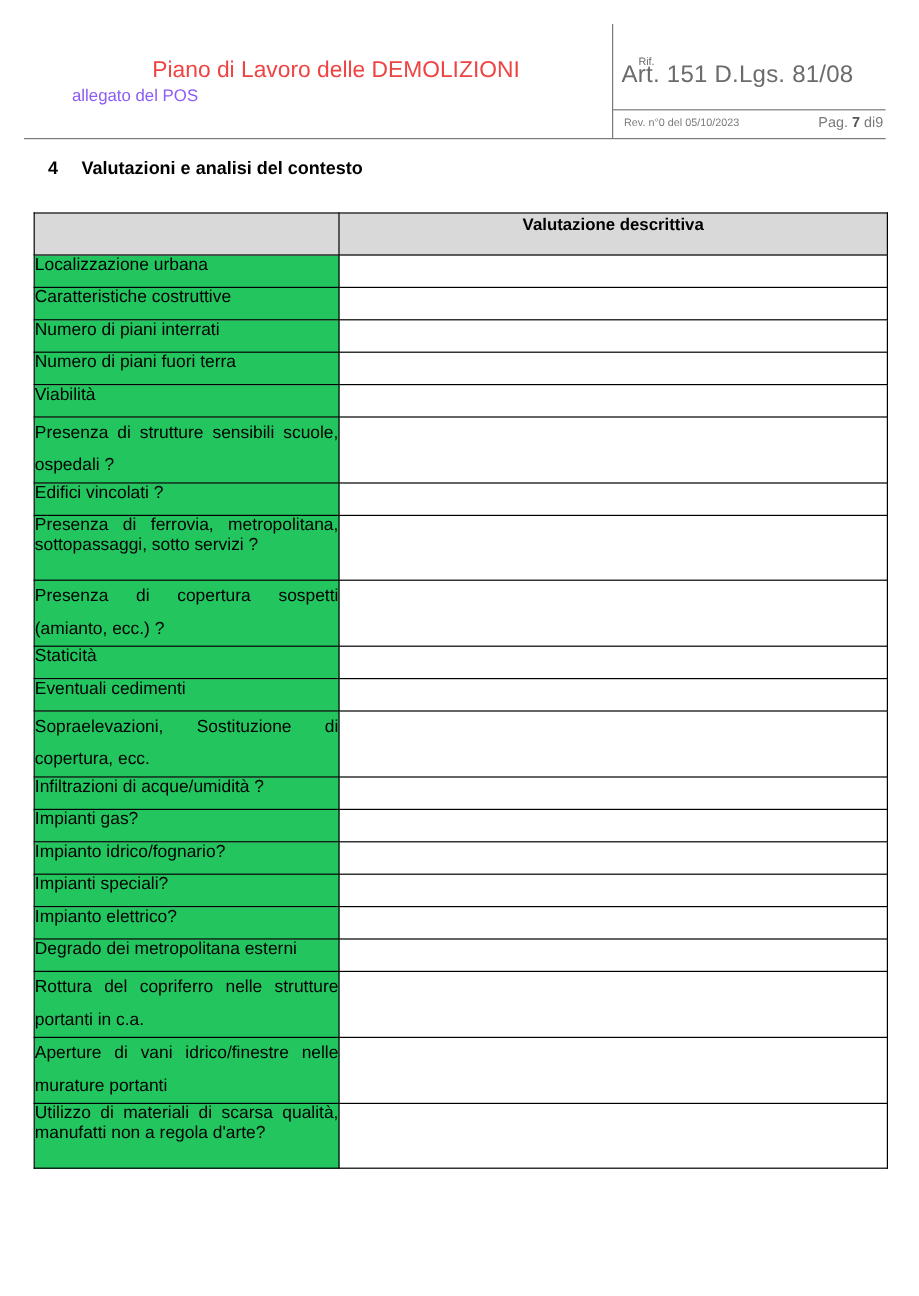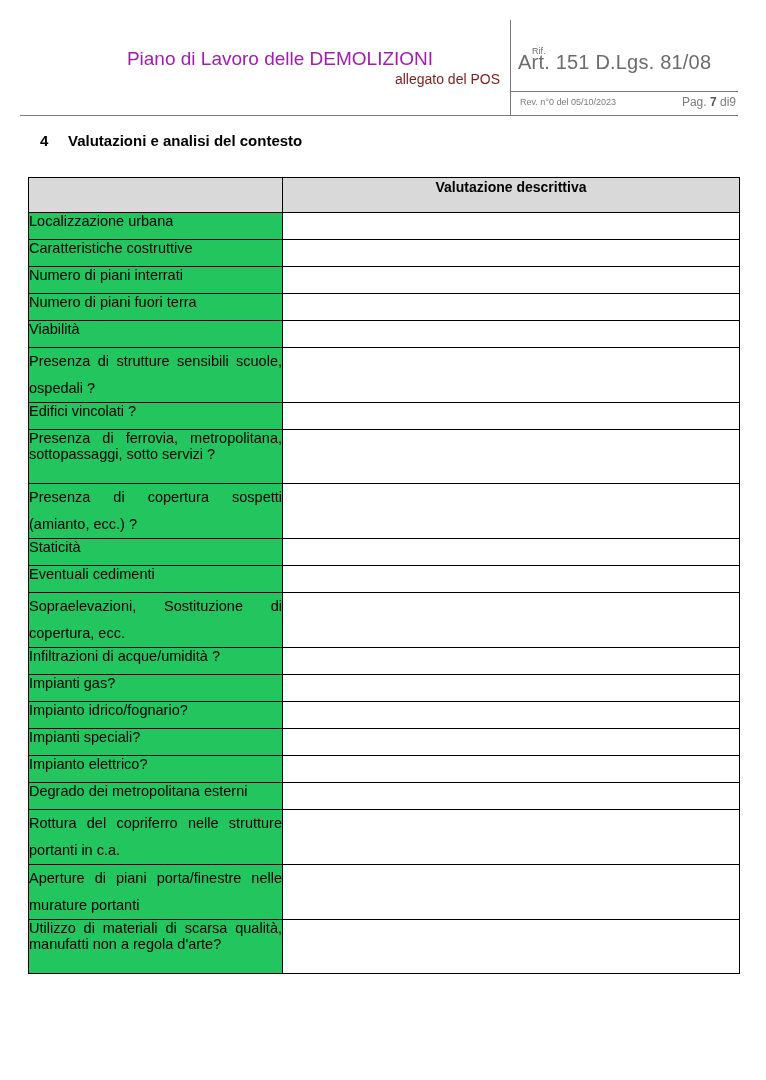--- a/index.html
+++ b/index.html
@@ -1,19 +1,19 @@
 <!DOCTYPE html>
 <html><head>
 <meta charset="utf-8">
 <style>
   html, body { margin: 0; padding: 0; background: #ffffff; }
   body { width: 766px; height: 1080px; position: relative; font-family: "Liberation Sans", sans-serif; color: #000; overflow: hidden; }
 
-  .hdr-title { position: absolute; left: 60px; width: 440px; top: 48px; text-align: center; color: #a21caf; font-size: 19px; line-height: 22px; }
-  .hdr-sub { position: absolute; left: 60px; width: 440px; top: 71px; text-align: right; color: #7f1d1d; font-size: 14px; line-height: 17px; }
+  .hdr-title { position: absolute; left: 60px; width: 440px; top: 48px; text-align: center; color: #ef4444; font-size: 19px; line-height: 22px; }
+  .hdr-sub { position: absolute; left: 60px; width: 440px; top: 71px; text-align: left; color: #8b5cf6; font-size: 14px; line-height: 17px; }
   .hdr-vline { position: absolute; left: 510px; top: 20px; width: 1px; height: 95px; background: #7a7a7a; }
   .hdr-hline-bottom { position: absolute; left: 20px; top: 115px; width: 718px; height: 1px; background: #7a7a7a; }
   .hdr-hline-mid { position: absolute; left: 511px; top: 91px; width: 227px; height: 1px; background: #7a7a7a; }
   .hdr-rif { position: absolute; left: 532px; top: 24px; font-size: 9px; color: #6b6b6b; margin-top: 22px; }
   .hdr-art { position: absolute; left: 518px; top: 51px; font-size: 20px; color: #6b6b6b; letter-spacing: 0.2px; }
   .hdr-rev { position: absolute; left: 520px; top: 97px; font-size: 9px; color: #7a7a7a; }
   .hdr-pag { position: absolute; right: 30px; top: 95px; font-size: 12px; color: #7a7a7a; }
   .hdr-pag b { color: #555; }
 
   .section { position: absolute; left: 40px; top: 132px; font-size: 15px; font-weight: bold; }
@@ -135,21 +135,21 @@
       </tr>
   <tr class="h1">
         <td class="label">Degrado dei metropolitana esterni</td>
         <td class="value"></td>
       </tr>
   <tr class="h2">
         <td class="label tall">Rottura del copriferro nelle strutture portanti in c.a.</td>
         <td class="value"></td>
       </tr>
   <tr class="h2">
-        <td class="label tall">Aperture di piani porta/finestre nelle murature portanti</td>
+        <td class="label tall">Aperture di vani idrico/finestre nelle murature portanti</td>
         <td class="value"></td>
       </tr>
   <tr class="h2">
         <td class="label tight">Utilizzo di materiali di scarsa qualità, manufatti non a regola d'arte?</td>
         <td class="value"></td>
       </tr>
 </tbody>
   </table>
 
 </body></html>

